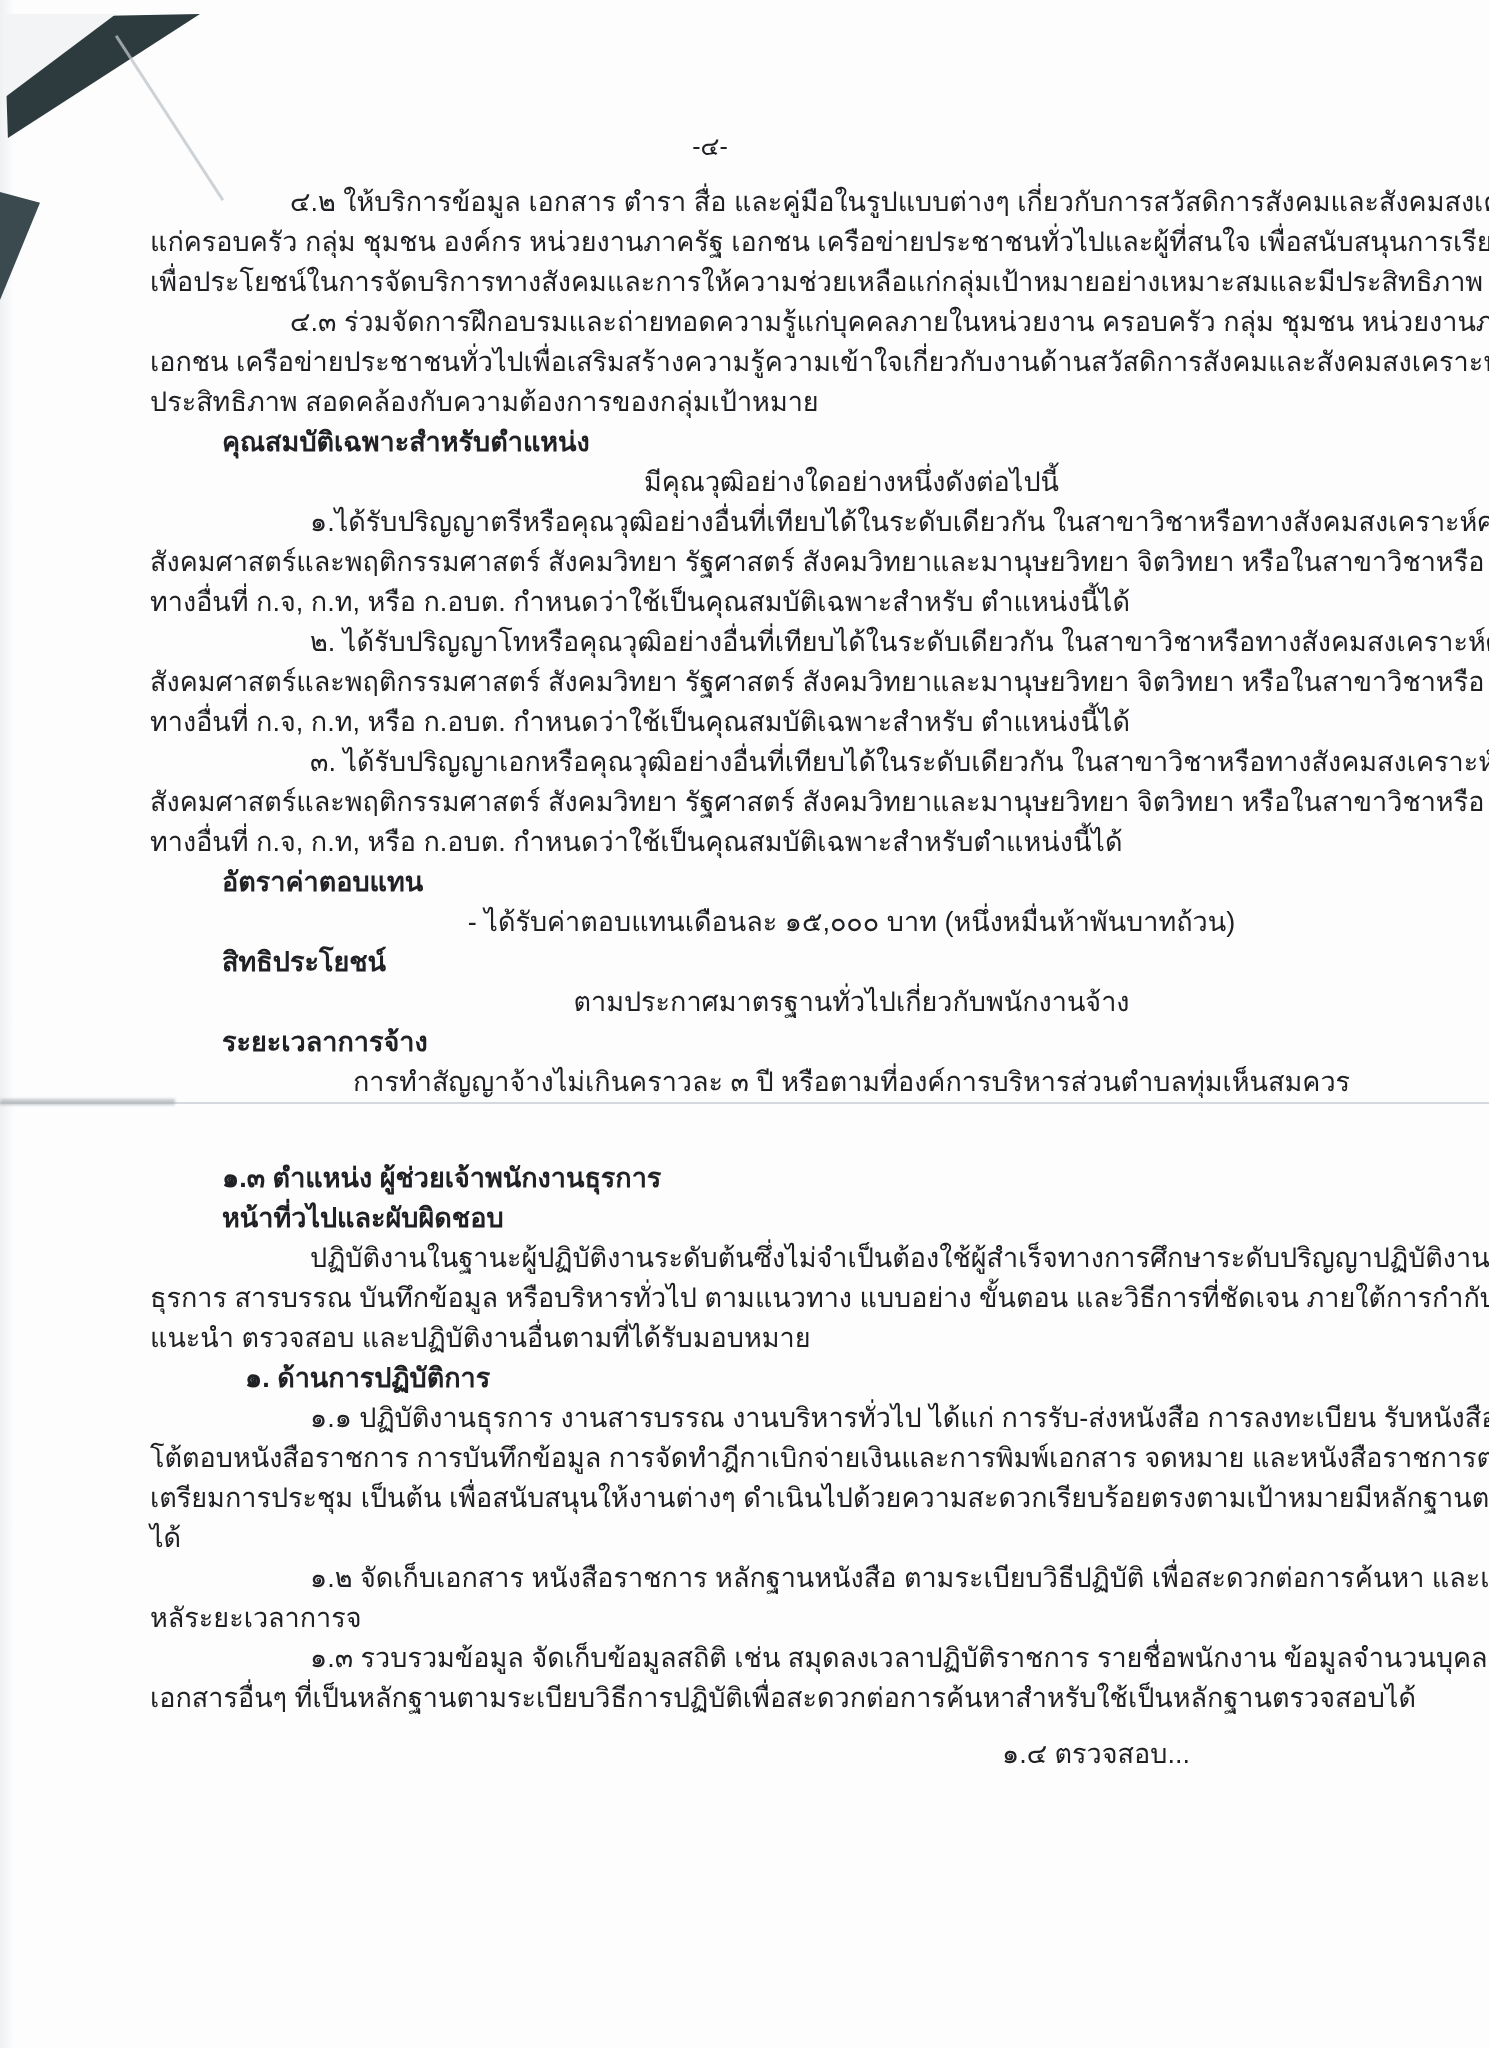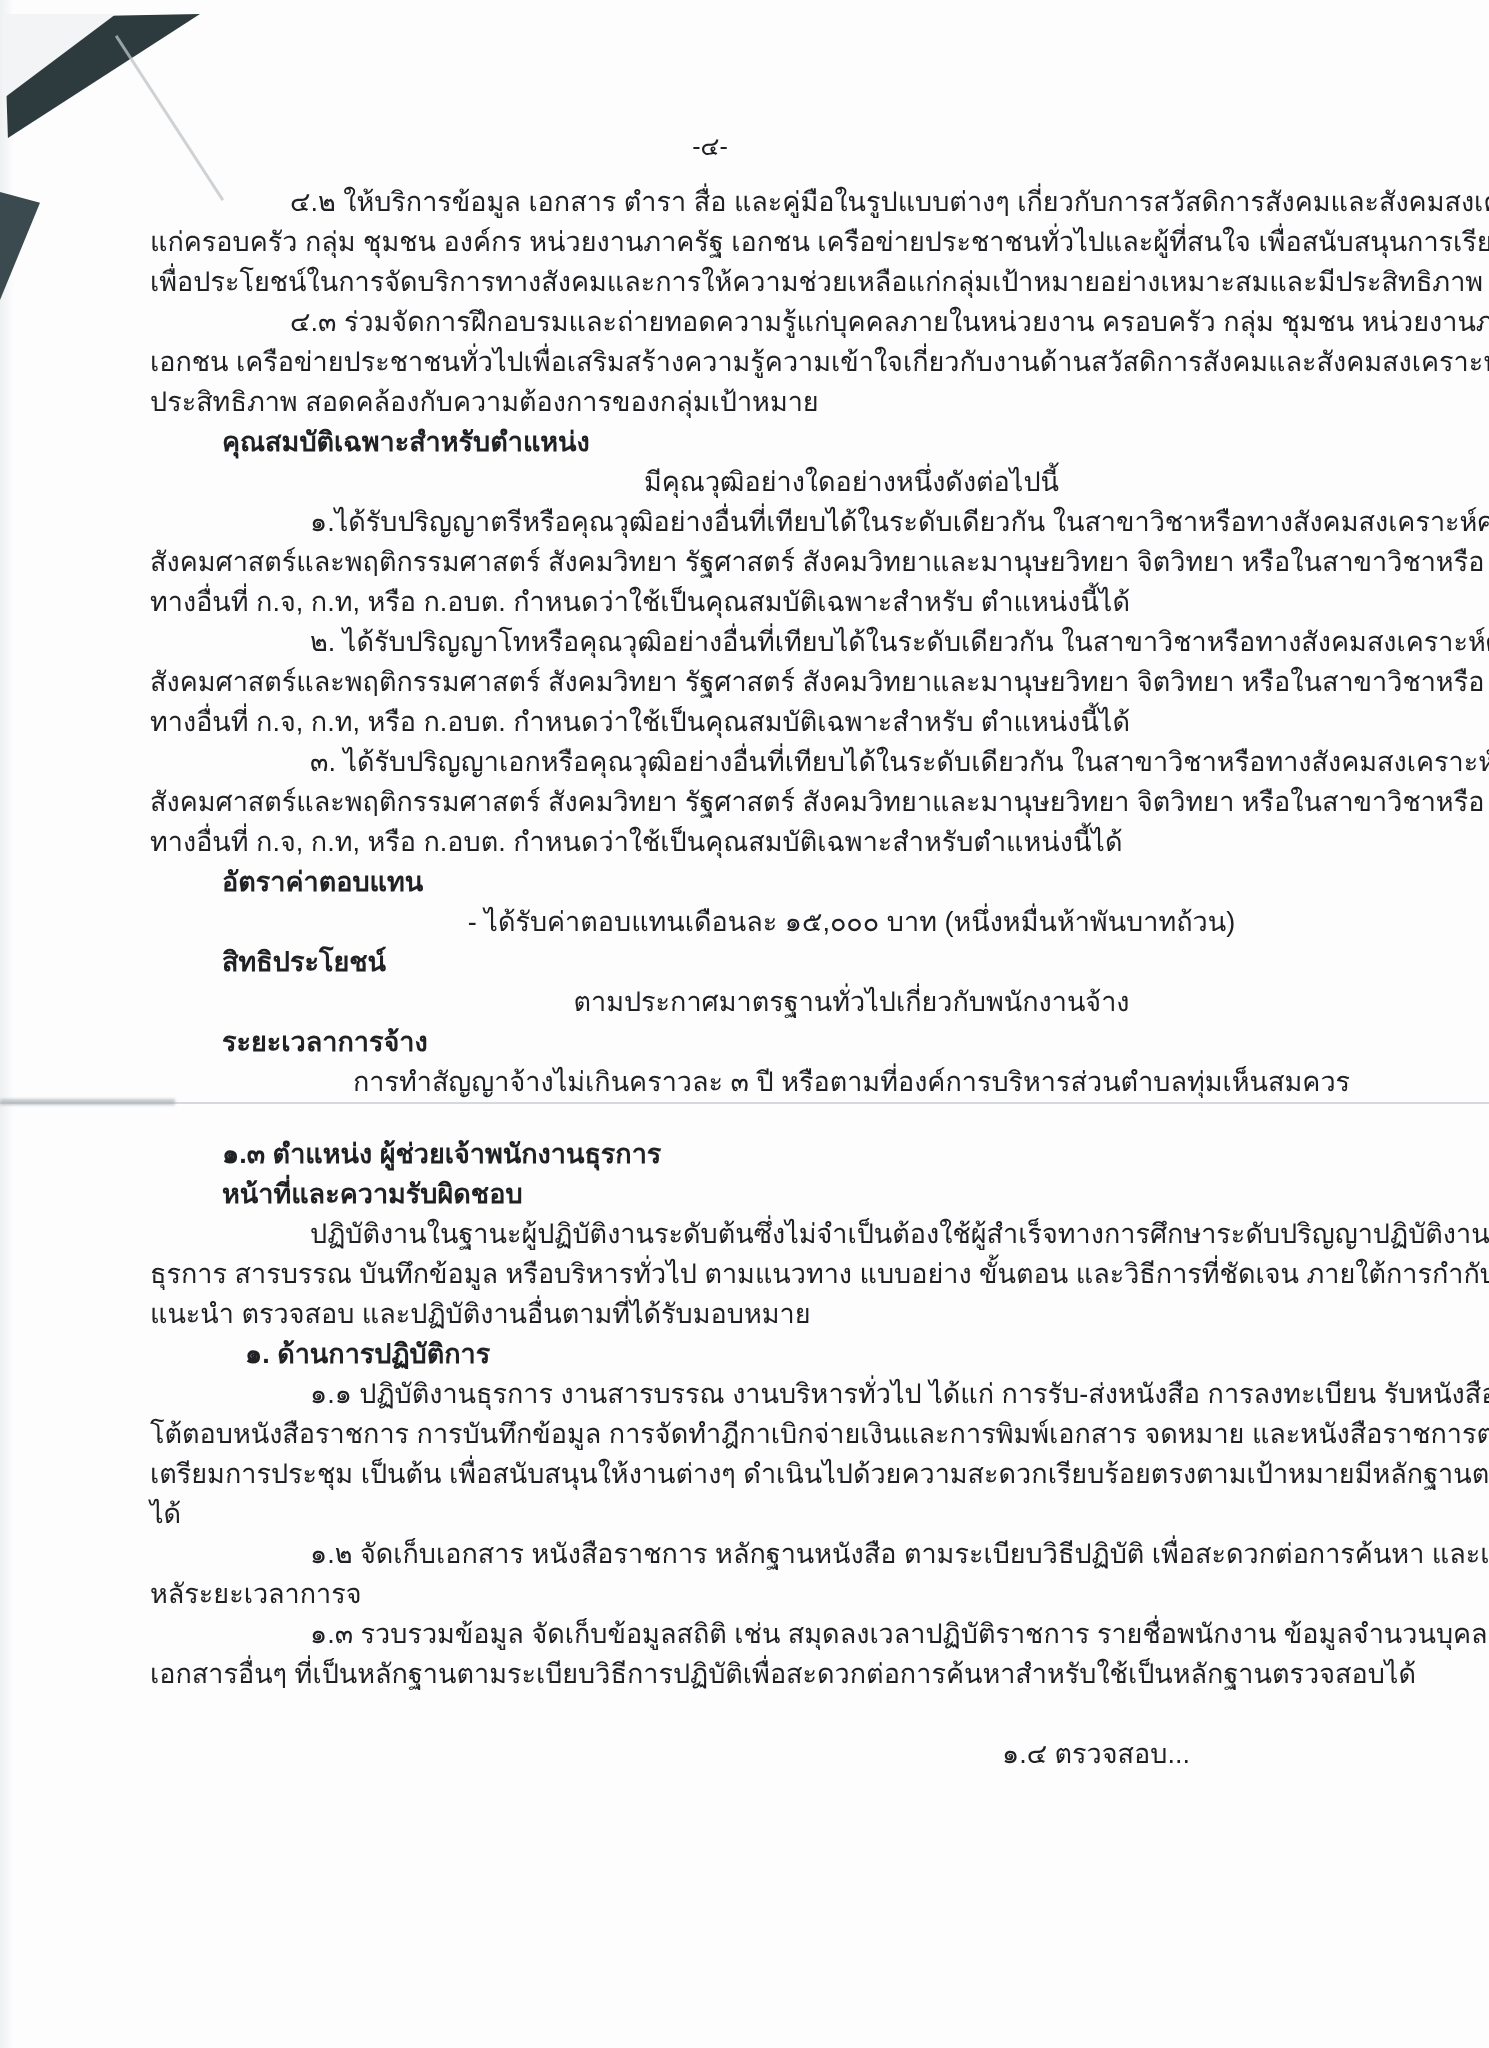--- a/index.html
+++ b/index.html
@@ -63,21 +63,21 @@
   .s-center{
     text-align:center;height:44px;line-height:36px;
     margin-bottom:10px;font-size:25px;padding-right:180px;
   }
   .s-flush{padding-left:0;}
   .s-pi{padding-left:140px;}
   .s-item{padding-left:160px;}
   .s-sub{padding-left:103px;text-align:center;}
   .s-head{padding-left:72px;font-weight:bold;}
   .s-head2{padding-left:95px;font-weight:bold;}
-  .s-gap{margin-top:32px;}
+  .s-gap{margin-top:56px;}
   .footer{
     position:absolute;left:1002px;top:1732px;
     font-size:27px;white-space:nowrap;
   }
 </style>
 </head>
 <body>
 
 <div class="page">
   <div class="artifact corner-dark"></div>
@@ -106,21 +106,21 @@
       <div class="ln s-item">๓. ได้รับปริญญาเอกหรือคุณวุฒิอย่างอื่นที่เทียบได้ในระดับเดียวกัน ในสาขาวิชาหรือทางสังคมสงเคราะห์ศาสตร์</div>
       <div class="ln s-flush">สังคมศาสตร์และพฤติกรรมศาสตร์ สังคมวิทยา รัฐศาสตร์ สังคมวิทยาและมานุษยวิทยา จิตวิทยา หรือในสาขาวิชาหรือ</div>
       <div class="ln s-flush">ทางอื่นที่ ก.จ, ก.ท, หรือ ก.อบต. กำหนดว่าใช้เป็นคุณสมบัติเฉพาะสำหรับตำแหน่งนี้ได้</div>
       <div class="ln s-head">อัตราค่าตอบแทน</div>
       <div class="ln s-sub">- ได้รับค่าตอบแทนเดือนละ ๑๕,๐๐๐ บาท (หนึ่งหมื่นห้าพันบาทถ้วน)</div>
       <div class="ln s-head">สิทธิประโยชน์</div>
       <div class="ln s-sub">ตามประกาศมาตรฐานทั่วไปเกี่ยวกับพนักงานจ้าง</div>
       <div class="ln s-head">ระยะเวลาการจ้าง</div>
       <div class="ln s-sub">การทำสัญญาจ้างไม่เกินคราวละ ๓ ปี หรือตามที่องค์การบริหารส่วนตำบลทุ่มเห็นสมควร</div>
       <div class="ln s-head s-gap">๑.๓ ตำแหน่ง ผู้ช่วยเจ้าพนักงานธุรการ</div>
-      <div class="ln s-head">หน้าที่และความรับผิดชอบ</div>
+      <div class="ln s-head">หน้าที่วไปและผับผิดชอบ</div>
       <div class="ln s-item">ปฏิบัติงานในฐานะผู้ปฏิบัติงานระดับต้นซึ่งไม่จำเป็นต้องใช้ผู้สำเร็จทางการศึกษาระดับปริญญาปฏิบัติงานด้าน</div>
       <div class="ln s-flush">ธุรการ สารบรรณ บันทึกข้อมูล หรือบริหารทั่วไป ตามแนวทาง แบบอย่าง ขั้นตอน และวิธีการที่ชัดเจน ภายใต้การกำกับ</div>
       <div class="ln s-flush">แนะนำ ตรวจสอบ และปฏิบัติงานอื่นตามที่ได้รับมอบหมาย</div>
       <div class="ln s-head2">๑. ด้านการปฏิบัติการ</div>
       <div class="ln s-item">๑.๑ ปฏิบัติงานธุรการ งานสารบรรณ งานบริหารทั่วไป ได้แก่ การรับ-ส่งหนังสือ การลงทะเบียน รับหนังสือ การร่าง</div>
       <div class="ln s-flush">โต้ตอบหนังสือราชการ การบันทึกข้อมูล การจัดทำฎีกาเบิกจ่ายเงินและการพิมพ์เอกสาร จดหมาย และหนังสือราชการต่างๆ การ</div>
       <div class="ln s-flush">เตรียมการประชุม เป็นต้น เพื่อสนับสนุนให้งานต่างๆ ดำเนินไปด้วยความสะดวกเรียบร้อยตรงตามเป้าหมายมีหลักฐานตรวจสอบ</div>
       <div class="ln s-flush">ได้</div>
       <div class="ln s-item">๑.๒ จัดเก็บเอกสาร หนังสือราชการ หลักฐานหนังสือ ตามระเบียบวิธีปฏิบัติ เพื่อสะดวกต่อการค้นหา และเป็น</div>
       <div class="ln s-flush">หลัระยะเวลาการจ</div>

